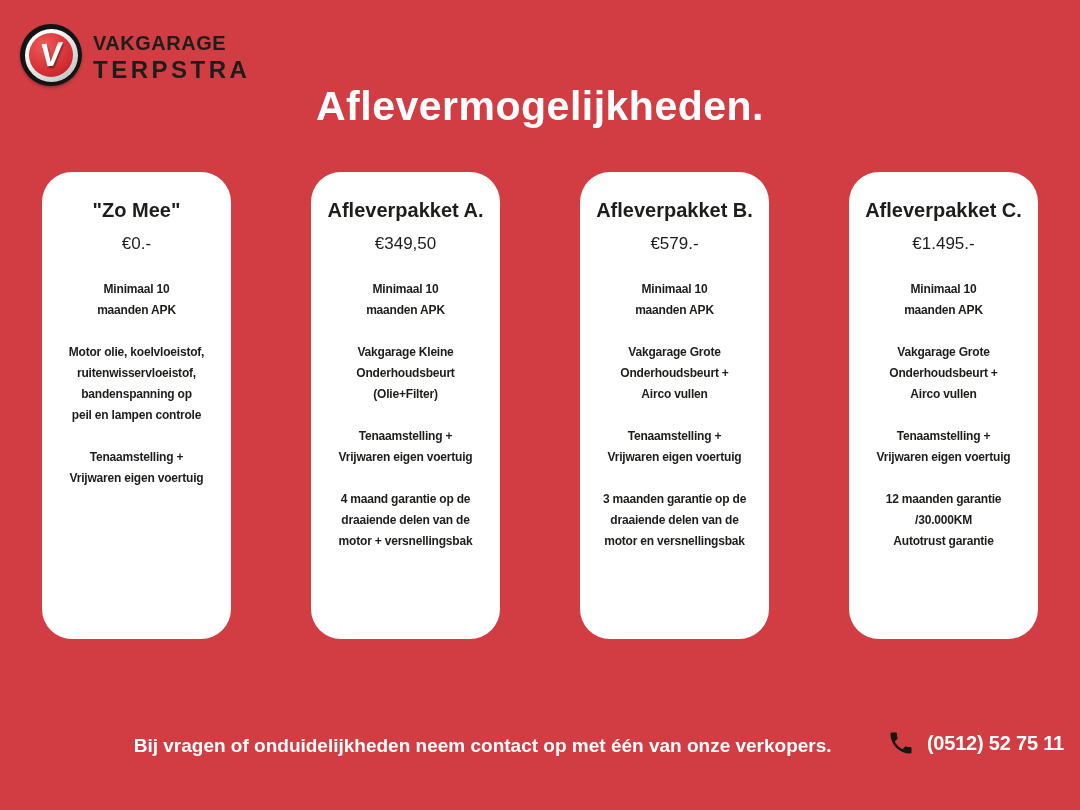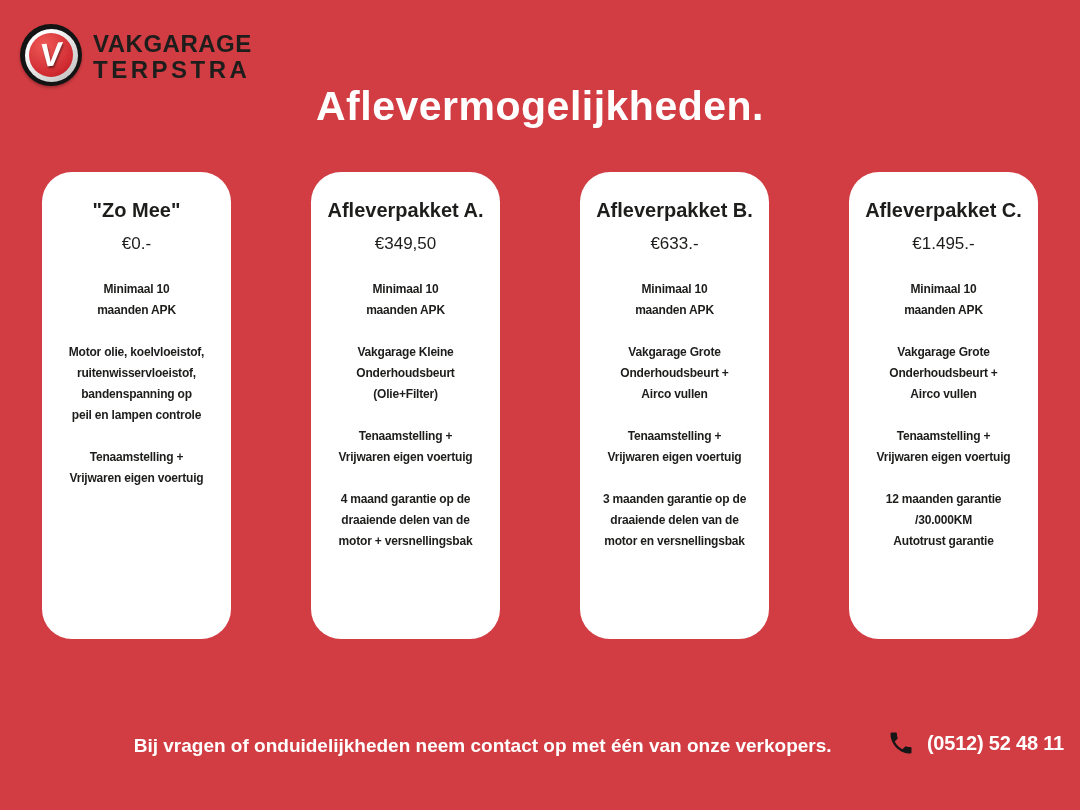--- a/index.html
+++ b/index.html
@@ -48,21 +48,21 @@
     font-size: 33px;
     font-weight: 700;
     font-style: italic;
     line-height: 1;
     transform: rotate(-6deg) translateY(-1px);
     text-shadow: 1px 2px 2px rgba(0,0,0,.45);
   }
   .brand-text { padding-top: 4px; }
   .brand-name {
     color: var(--text-dark, #1d1d1b);
-    font-size: 24px;
+    font-size: 20px;
     font-weight: 700;
     letter-spacing: 0.5px;
     line-height: 31px;
   }
   .brand-subname {
     color: var(--text-dark, #1d1d1b);
     font-size: 24px;
     font-weight: 700;
     letter-spacing: 3.5px;
     line-height: 20px;
@@ -206,21 +206,21 @@
           <div class="feature">Tenaamstelling +
 Vrijwaren eigen voertuig</div>
           <div class="feature">4 maand garantie op de
 draaiende delen van de
 motor + versnellingsbak</div>
         </div>
     </section>
 
     <section class="card">
       <h2 class="card-title">Afleverpakket B.</h2>
-      <div class="card-price">€633.-</div>
+      <div class="card-price">€579.-</div>
       <div class="card-features">
           <div class="feature">Minimaal 10
 maanden APK</div>
           <div class="feature">Vakgarage Grote
 Onderhoudsbeurt +
 Airco vullen</div>
           <div class="feature">Tenaamstelling +
 Vrijwaren eigen voertuig</div>
           <div class="feature">3 maanden garantie op de
 draaiende delen van de
@@ -247,17 +247,17 @@
   </div>
 
   <div class="footer-note">Bij vragen of onduidelijkheden neem contact op met één van onze verkopers.</div>
 
   <div class="contact-phone">
     <span class="icon">
       <svg width="28" height="28" viewBox="0 0 24 24">
         <path fill="#161616" d="M6.62 10.79a15.05 15.05 0 0 0 6.59 6.59l2.2-2.2a1 1 0 0 1 1.02-.24c1.12.37 2.33.57 3.57.57a1 1 0 0 1 1 1V20a1 1 0 0 1-1 1C10.85 21 3 13.15 3 4a1 1 0 0 1 1-1h3.5a1 1 0 0 1 1 1c0 1.25.2 2.45.57 3.57a1 1 0 0 1-.25 1.02l-2.2 2.2z"></path>
       </svg>
     </span>
-    <span class="contact-text">(0512) 52 48 11</span>
+    <span class="contact-text">(0512) 52 75 11</span>
   </div>
 
 
 </div>
 
 </body></html>

